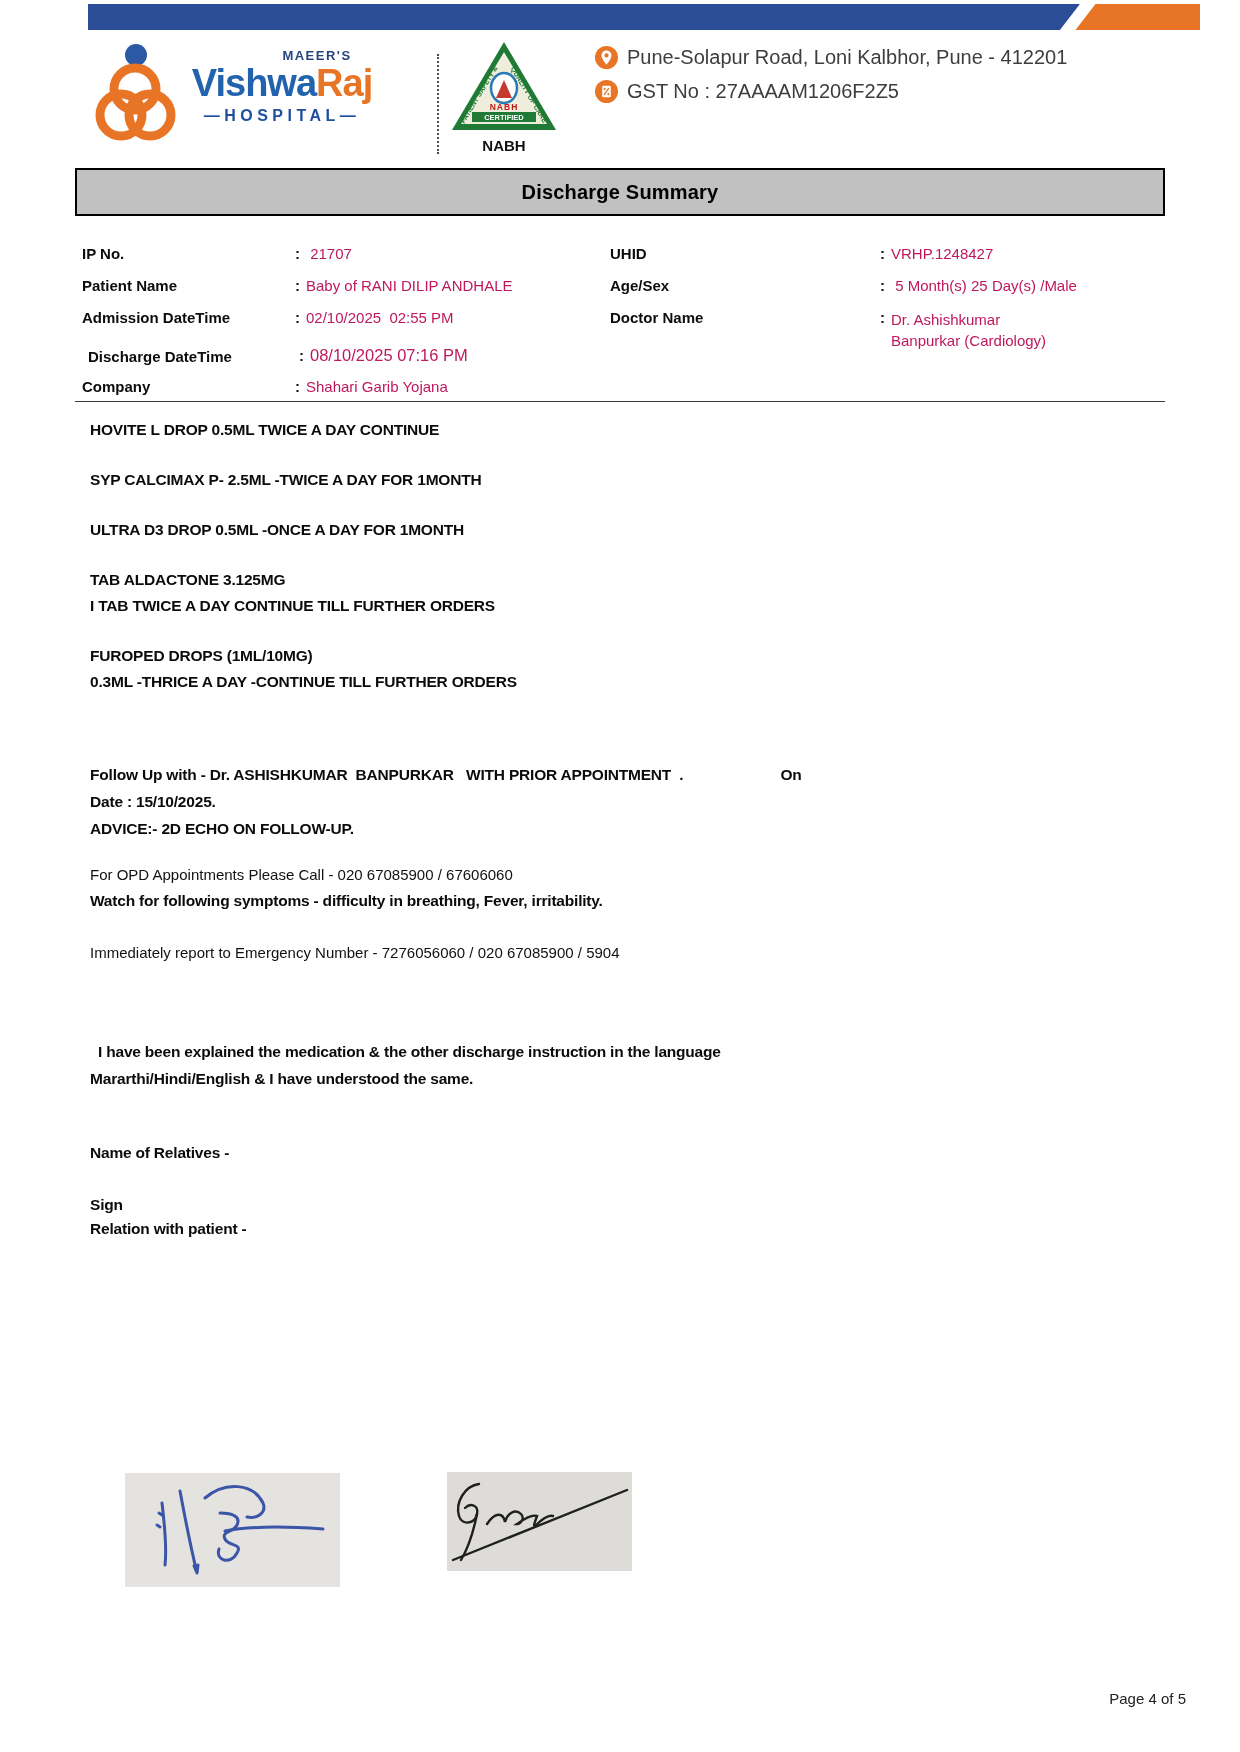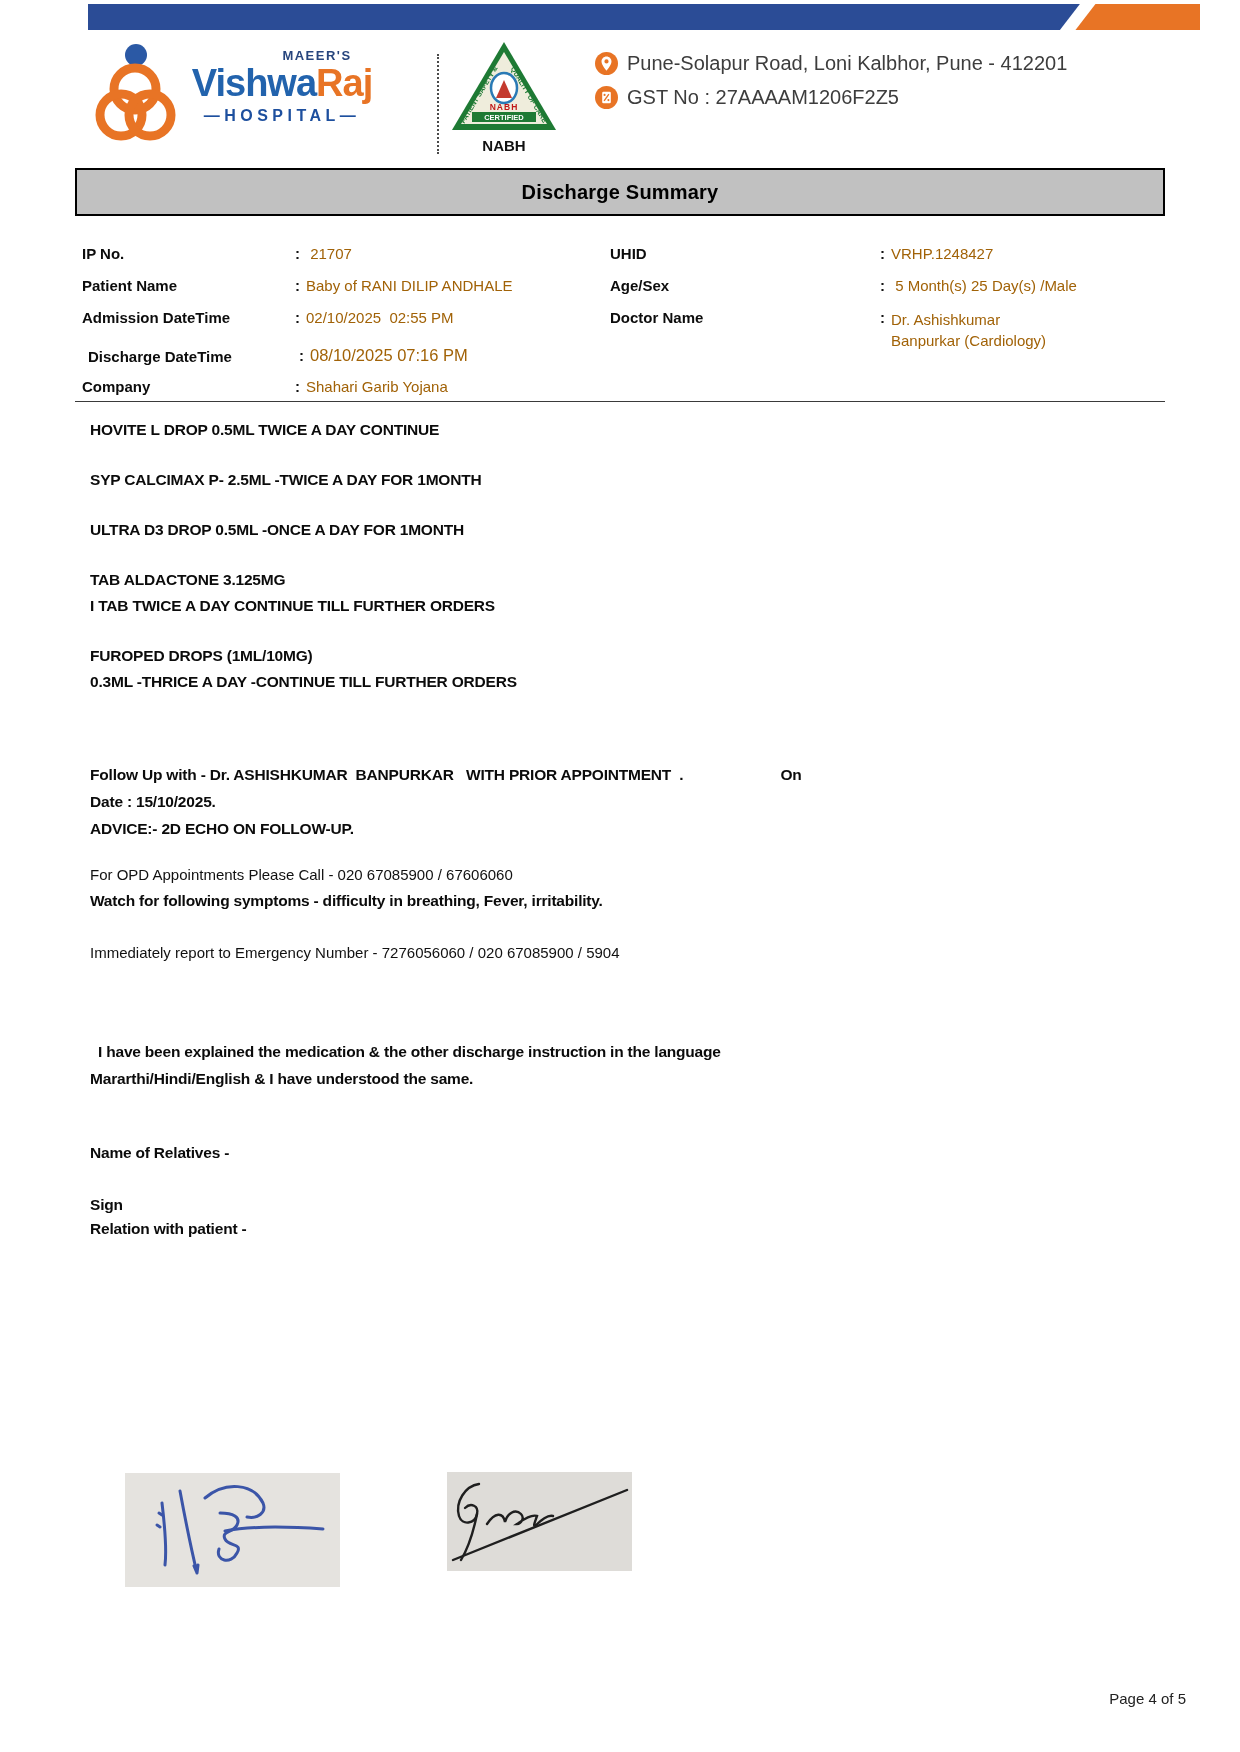--- a/index.html
+++ b/index.html
@@ -24,32 +24,32 @@
   .brand .name .p2{color:#e87425;}
   .brand .hosp{font-size:16px;font-weight:bold;color:#1d4f9e;letter-spacing:4.5px;margin-top:4px;}
 
   .divider-dotted{left:437px;top:54px;height:100px;border-left:2.5px dotted #4a4a4a;}
 
   .nabh-block{left:448px;top:40px;width:112px;text-align:center;}
   .nabh-caption{font-size:15px;font-weight:bold;color:#111;margin-top:1px;}
 
   
   .contact{left:595px;top:46px;width:580px;font-size:20px;color:#3d3d3d;}
-  .contact .row{display:flex;align-items:center;height:34px;}
+  .contact .row{display:flex;align-items:flex-start;height:34px;}
   .contact .ic{width:23px;height:23px;margin-right:9px;flex:0 0 auto;}
   .contact .web{margin-left:32px;display:flex;align-items:center;}
 
   
   .titlebar{top:168px;left:75px;width:1090px;height:48px;background:#c1c1c1;
     border:2px solid #000;box-sizing:border-box;display:flex;align-items:center;justify-content:center;}
   .titlebar .t{font-size:20px;font-weight:bold;color:#000;letter-spacing:.2px;}
 
   
   .lbl{font-weight:bold;font-size:15px;color:#0c0c0c;}
-  .val{font-size:15px;color:#a16207;white-space:pre-wrap;}
+  .val{font-size:15px;color:#be185d;white-space:pre-wrap;}
   .colon{font-weight:bold;font-size:15px;display:inline-block;margin-right:6px;}
   .val-lg{font-size:16.5px;font-family:"Liberation Sans",sans-serif;}
   .doctor-val{display:inline-block;width:172px;vertical-align:top;line-height:21px;}
   .info-line{left:75px;top:401px;width:1090px;border-top:1.5px solid #3a3a3a;}
 
   
   .med{left:90px;font-weight:bold;font-size:15.5px;letter-spacing:-.2px;color:#0b0b0b;white-space:pre-wrap;}
   .bold-ln{left:90px;font-weight:bold;font-size:15.5px;letter-spacing:-.2px;color:#0b0b0b;white-space:pre-wrap;}
   .reg-ln{left:90px;font-size:15px;color:#111;white-space:pre-wrap;}
   .on-word{margin-left:97px;}

